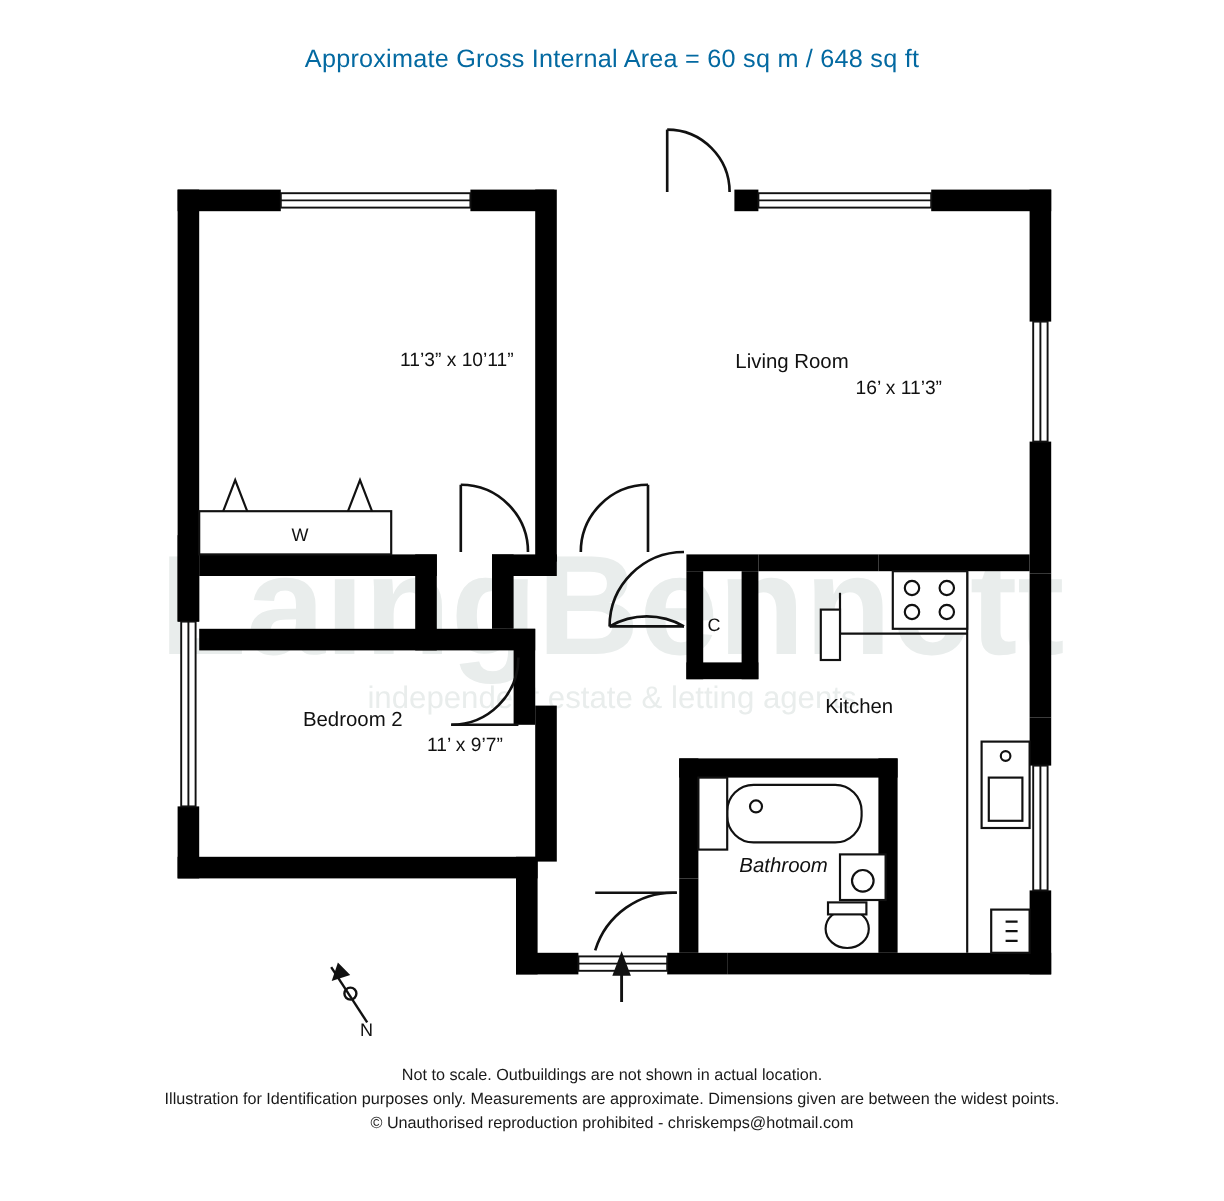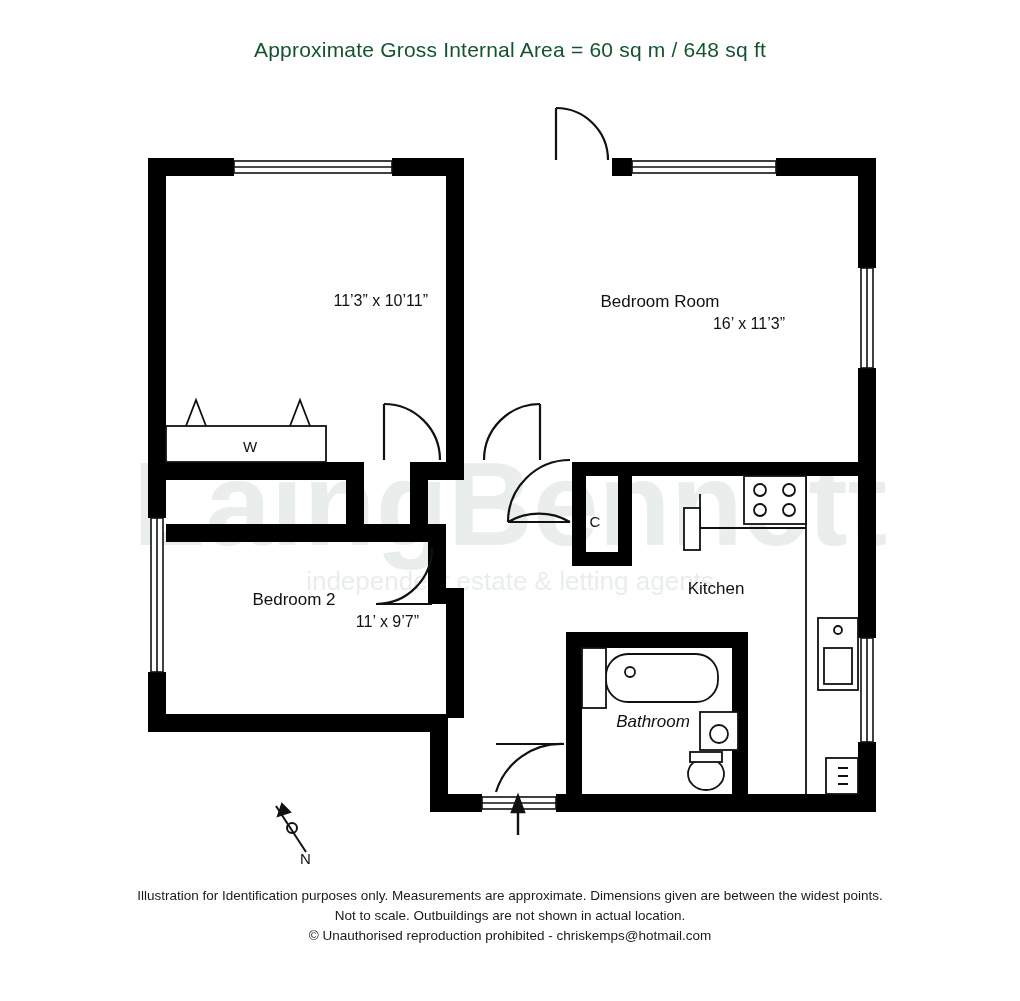--- a/index.html
+++ b/index.html
@@ -21,21 +21,21 @@
     width: 1020px;
     height: 1001px;
   }
   .title {
     position: absolute;
     left: 0; top: 38px;
     width: 1020px;
     text-align: center;
     font-size: 21px;
     letter-spacing: 0.2px;
-    color: #14532d;
+    color: #0369a1;
   }
   .footer {
     position: absolute;
     left: 0;
     top: 886px;
     width: 1020px;
     text-align: center;
     font-size: 13.5px;
     line-height: 20px;
     color: #1a1a1a;
@@ -229,21 +229,21 @@
     <circle cx="292" cy="828" r="5"></circle>
     <path d="M 282 804 L 278 816 L 290 812 Z" fill="#111111"></path>
   </g>
 </svg>
 
 <div class="room-label" style="left:178px; top:290px; width:250px;">
   <span class="dims">11’3” x 10’11”</span>
 </div>
 
 <div class="room-label" style="left:535px; top:291px; width:250px;">
-  <span class="name">Bedroom Room</span>
+  <span class="name">Living Room</span>
   <span class="dims">16’ x 11’3”</span>
 </div>
 
 <div class="room-label" style="left:169px; top:589px; width:250px;">
   <span class="name">Bedroom 2</span>
   <span class="dims">11’ x 9’7”</span>
 </div>
 
 <div class="room-label" style="left:591px; top:578px; width:250px;">
   <span class="name">Kitchen</span>
@@ -253,16 +253,16 @@
   <span class="name">Bathroom</span>
 </div>
 
 <div class="small-label" style="left:232px; top:438px; width:36px;">W</div>
 
 <div class="small-label" style="left:577px; top:513px; width:36px;">C</div>
 
 <div class="compass-n" style="left:300px; top:850px;">N</div>
 
 <div class="footer">
+  <div>Not to scale.  Outbuildings are not shown in actual location.</div>
   <div>Illustration for Identification purposes only.  Measurements are approximate. Dimensions given are between the widest points.</div>
-  <div>Not to scale.  Outbuildings are not shown in actual location.</div>
   <div>© Unauthorised reproduction prohibited  -  chriskemps@hotmail.com</div>
 </div>
 
 </body></html>

